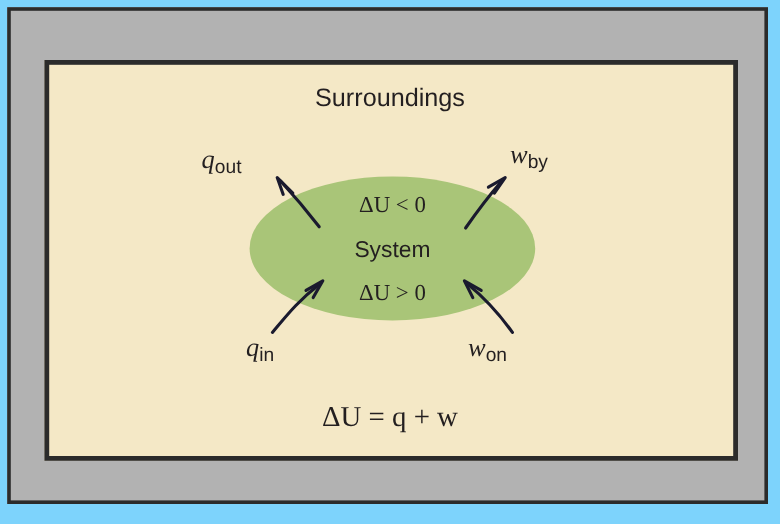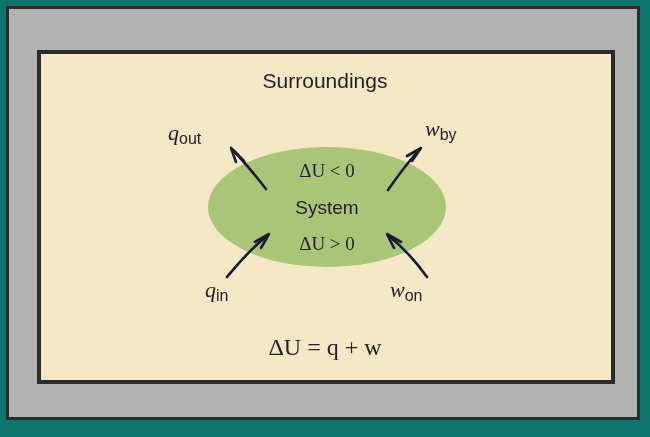--- a/index.html
+++ b/index.html
@@ -4,21 +4,21 @@
 <style>
   html, body {
     margin: 0;
     padding: 0;
     background: #ffffff;
   }
   #canvas {
     position: relative;
     width: 650px;
     height: 437px;
-    background: #0f766e;
+    background: #7dd3fc;
     overflow: hidden;
     font-family: "Liberation Sans", sans-serif;
   }
   
   #outer-frame {
     position: absolute;
     left: 6px;
     top: 6px;
     width: 634px;
     height: 414px;

